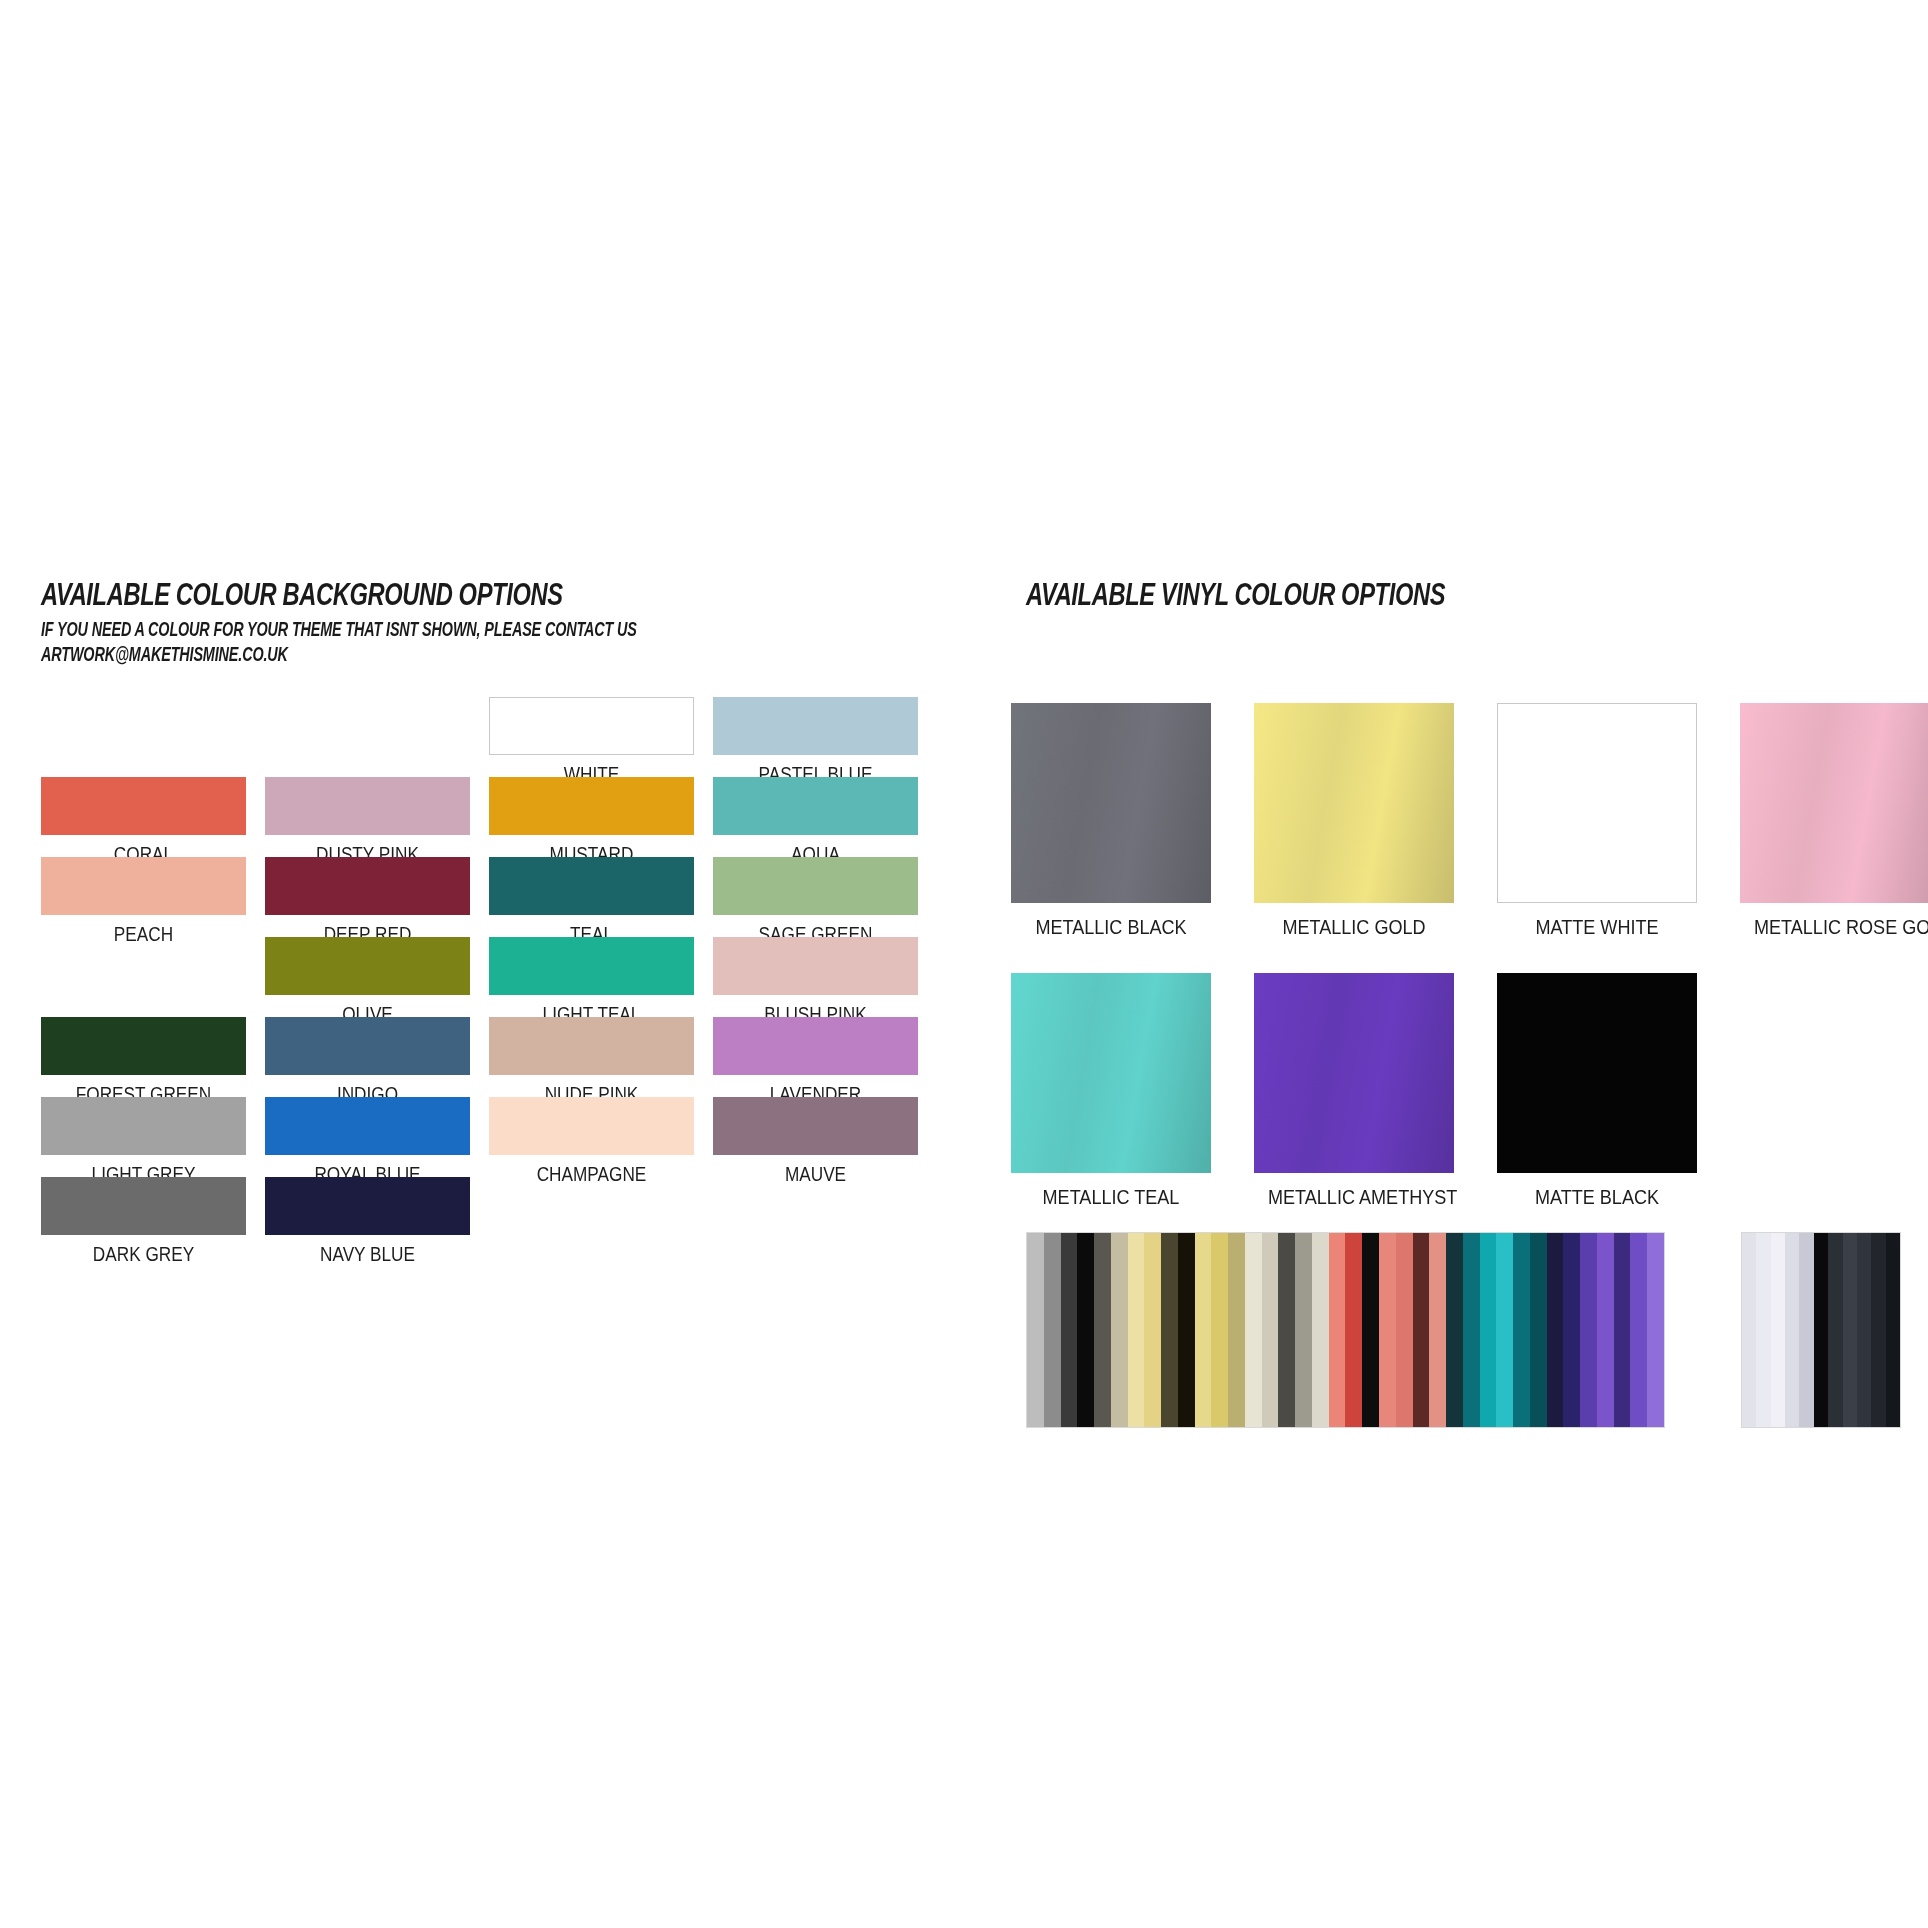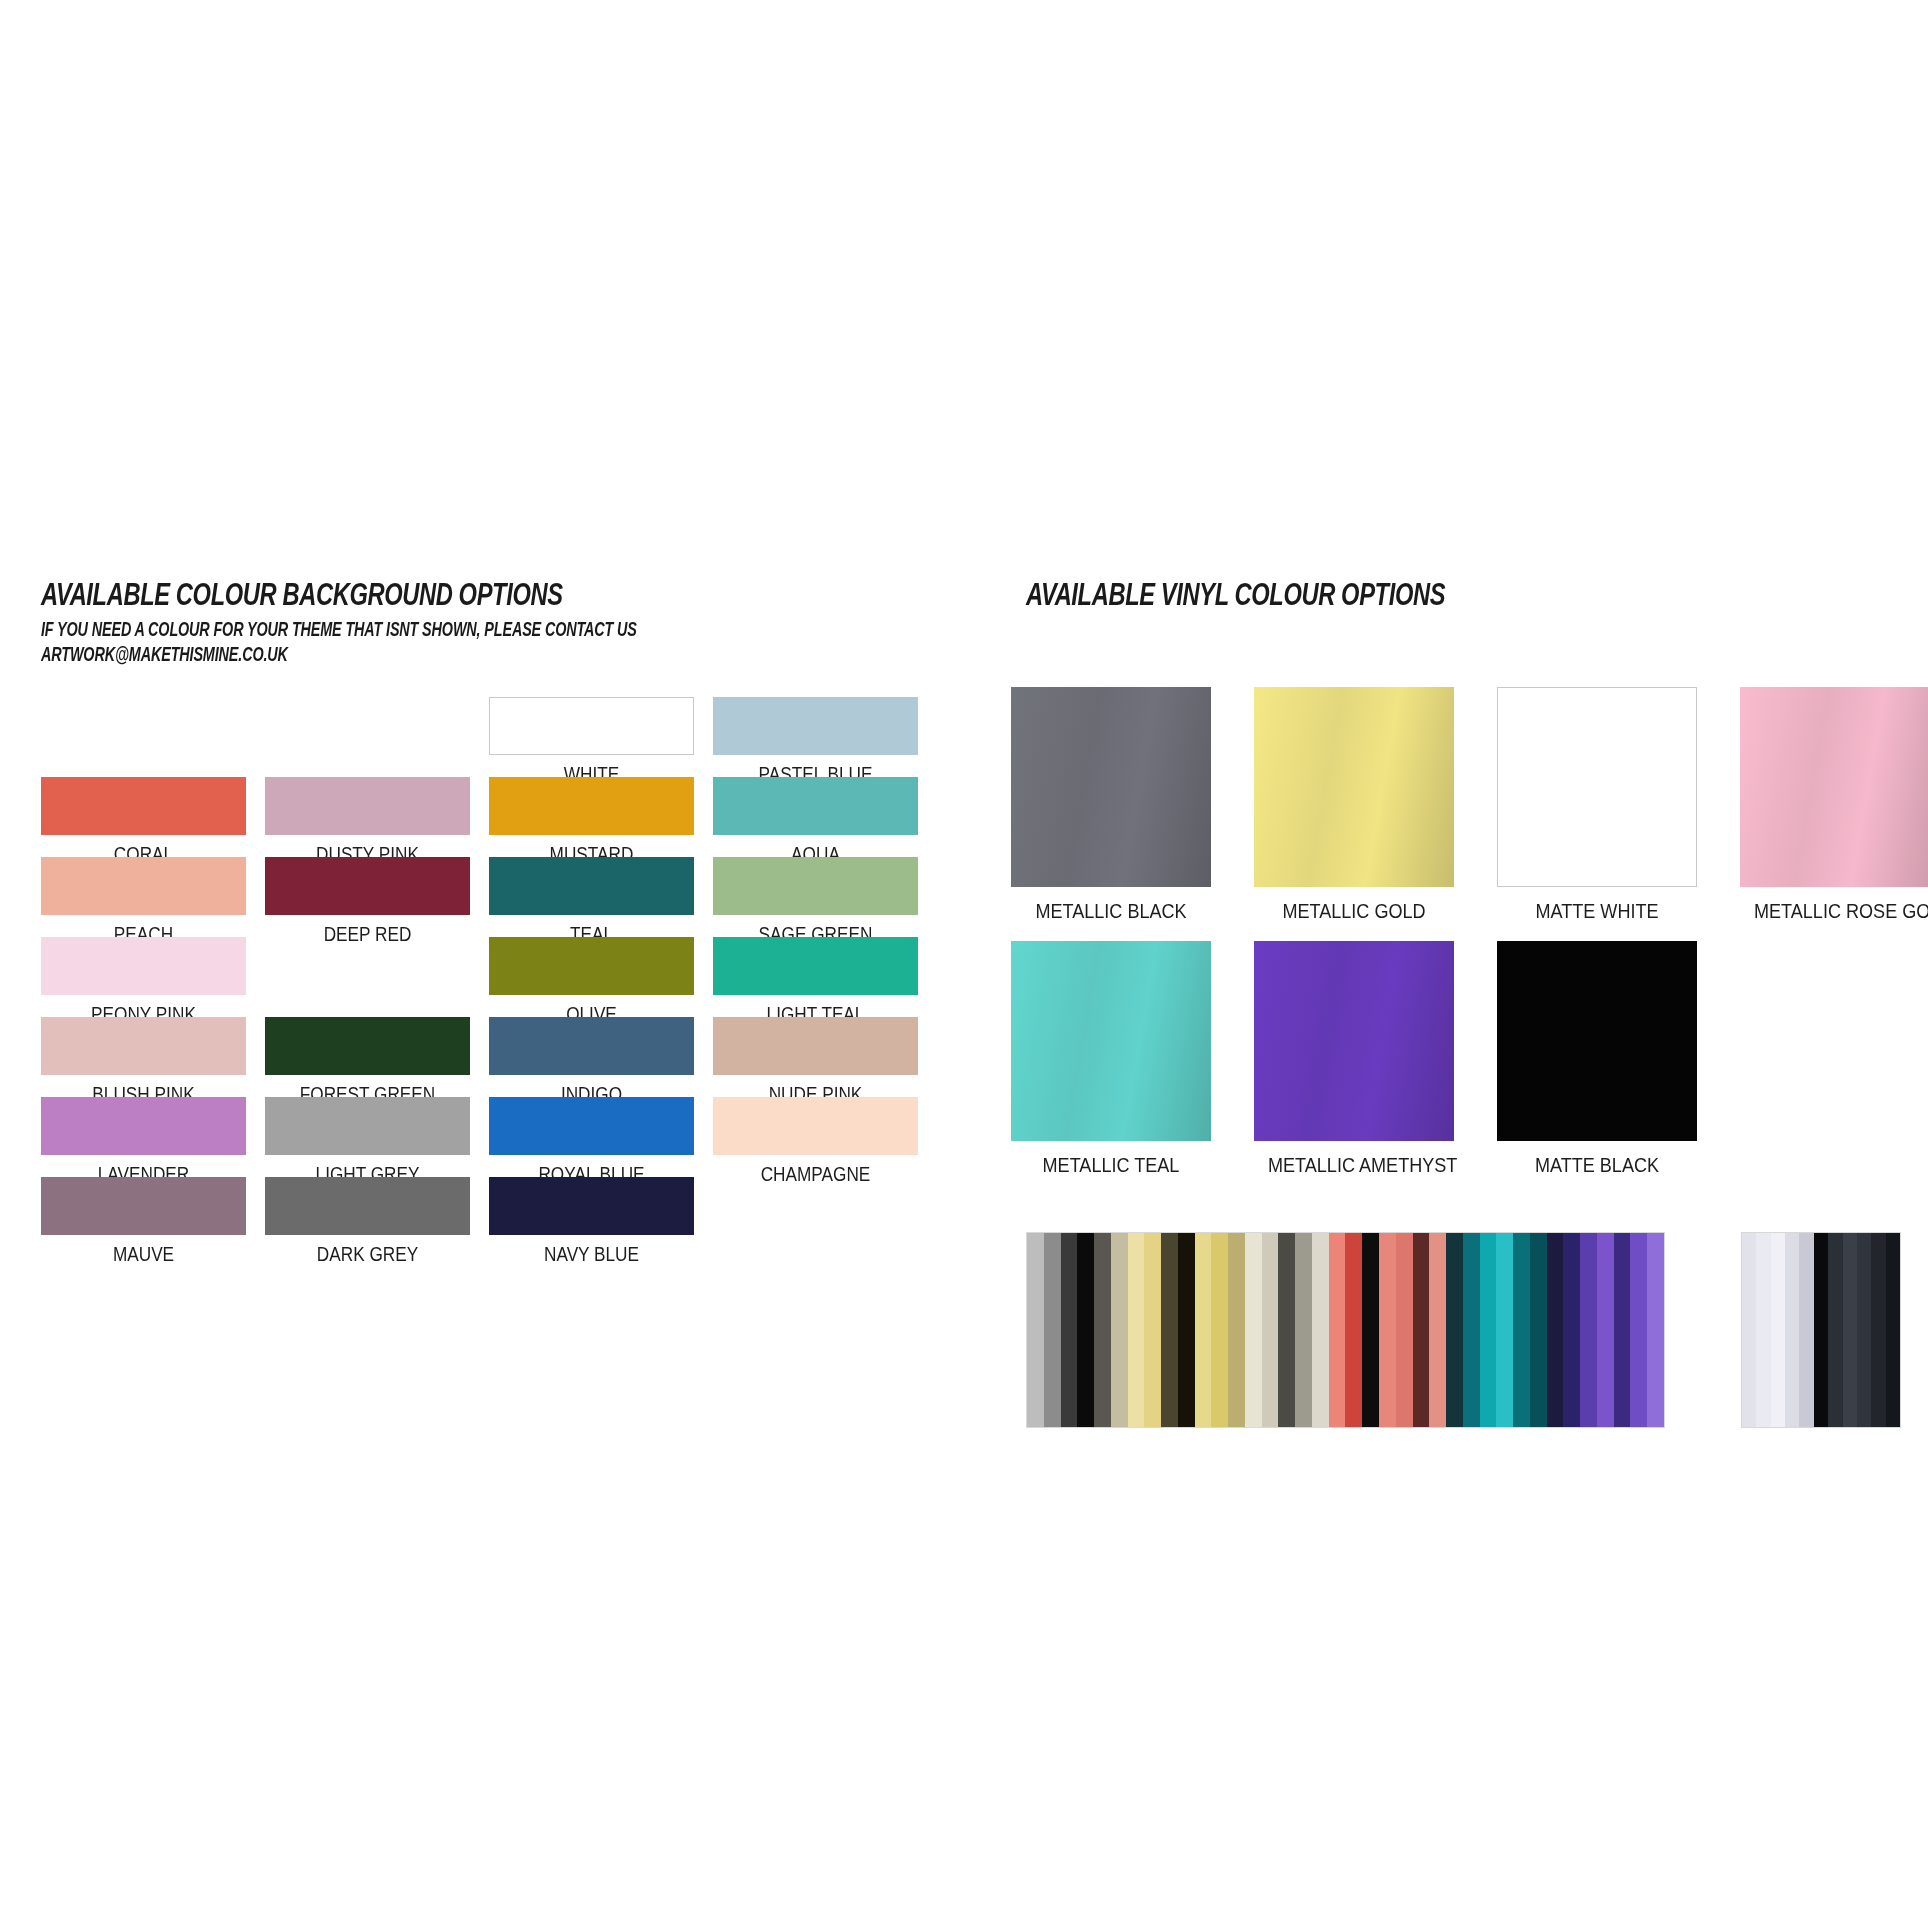--- a/index.html
+++ b/index.html
@@ -82,21 +82,21 @@
   #bg-grid .cell { height: 80px; }
 
   
   #vinyl-grid {
     left: 1011px;
     top: 687px;
     grid-template-columns: repeat(4, 200px);
     column-gap: 43px;
   }
   #vinyl-grid .chip { height: 200px; }
-  #vinyl-grid .cell { height: 254px; }
+  #vinyl-grid .cell { height: 254px; margin-top: 16px; }
   #vinyl-grid .swatch-label { margin-top: 13px; font-size: 21px; }
 
   
   .roll {
     position: absolute;
     border: 0.9px solid #d8d8d8;
     box-sizing: border-box;
     overflow: hidden;
   }
   #roll-wide {
@@ -164,24 +164,20 @@
       <div class="swatch-label">DEEP RED</div>
     </div>
     <div class="cell">
       <div class="chip" style="background: rgb(27, 100, 104);"></div>
       <div class="swatch-label">TEAL</div>
     </div>
     <div class="cell">
       <div class="chip" style="background: rgb(156, 188, 139);"></div>
       <div class="swatch-label">SAGE GREEN</div>
     </div>
-    <div class="cell">
-      <div class="chip" style="background: rgb(246, 215, 230);"></div>
-      <div class="swatch-label">PEONY PINK</div>
-    </div>
     <div class="cell empty">
       <div class="chip"></div>
       <div class="swatch-label"></div>
     </div>
     <div class="cell">
       <div class="chip" style="background: rgb(125, 130, 23);"></div>
       <div class="swatch-label">OLIVE</div>
     </div>
     <div class="cell">
       <div class="chip" style="background: rgb(29, 177, 147);"></div>

